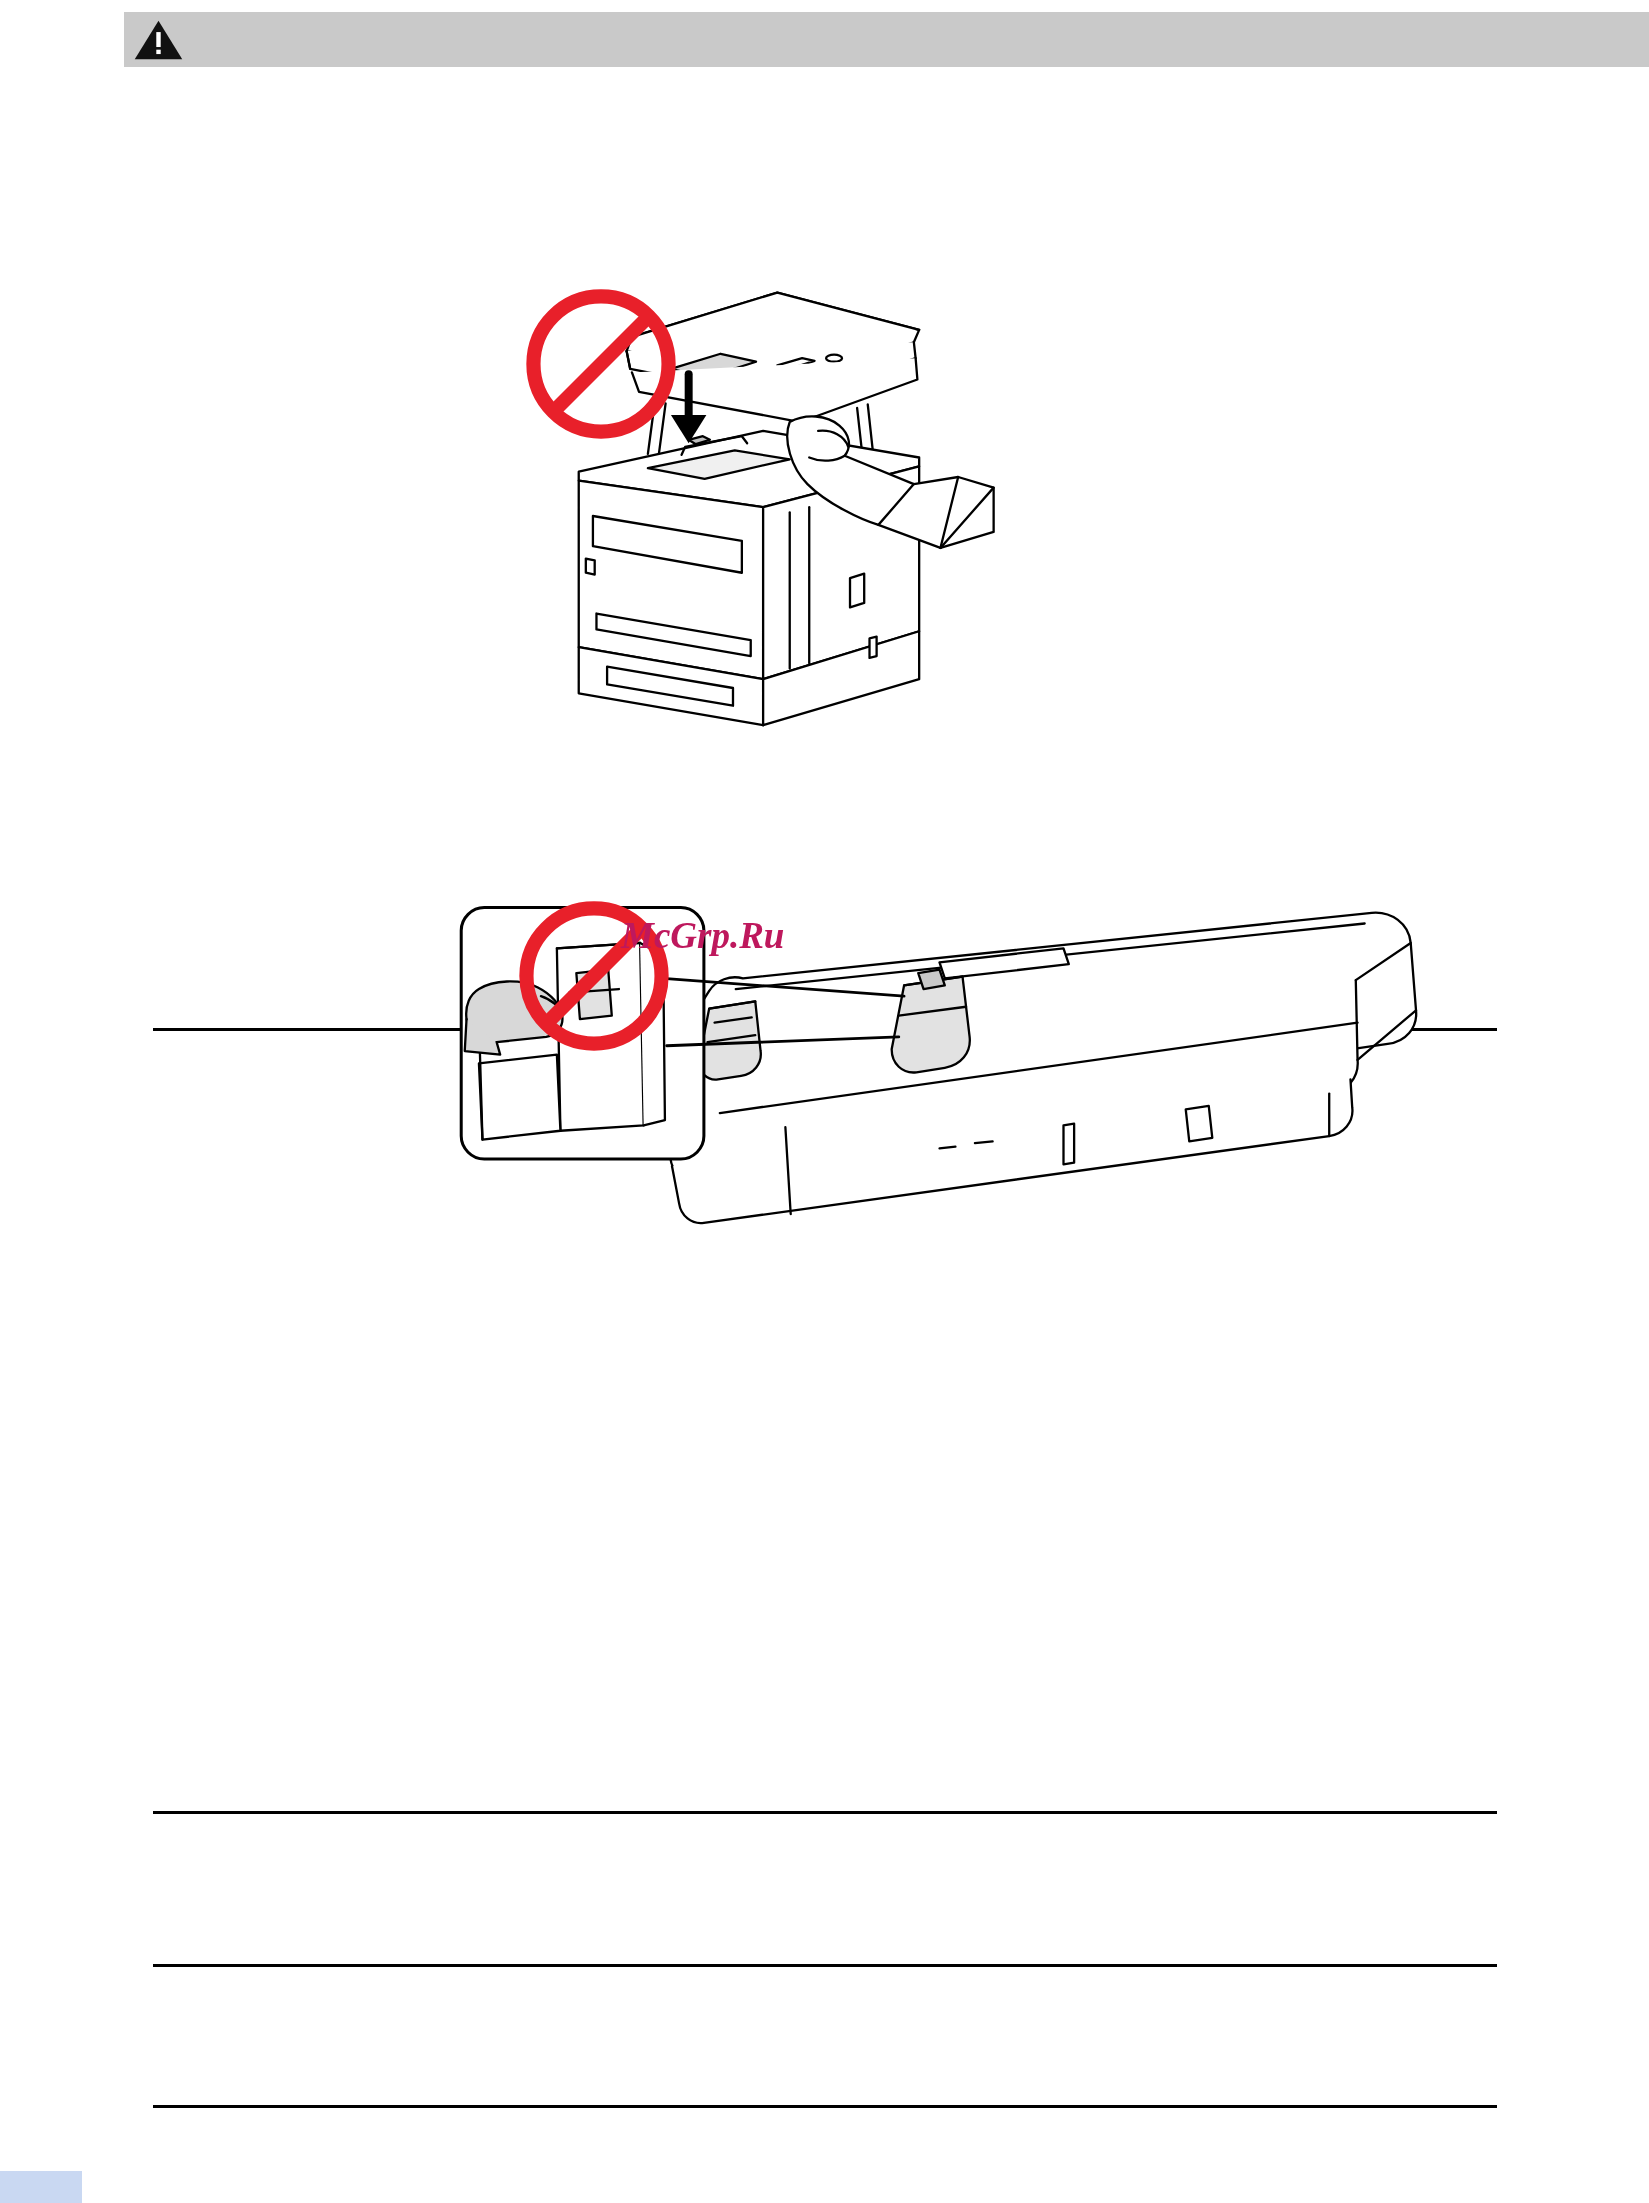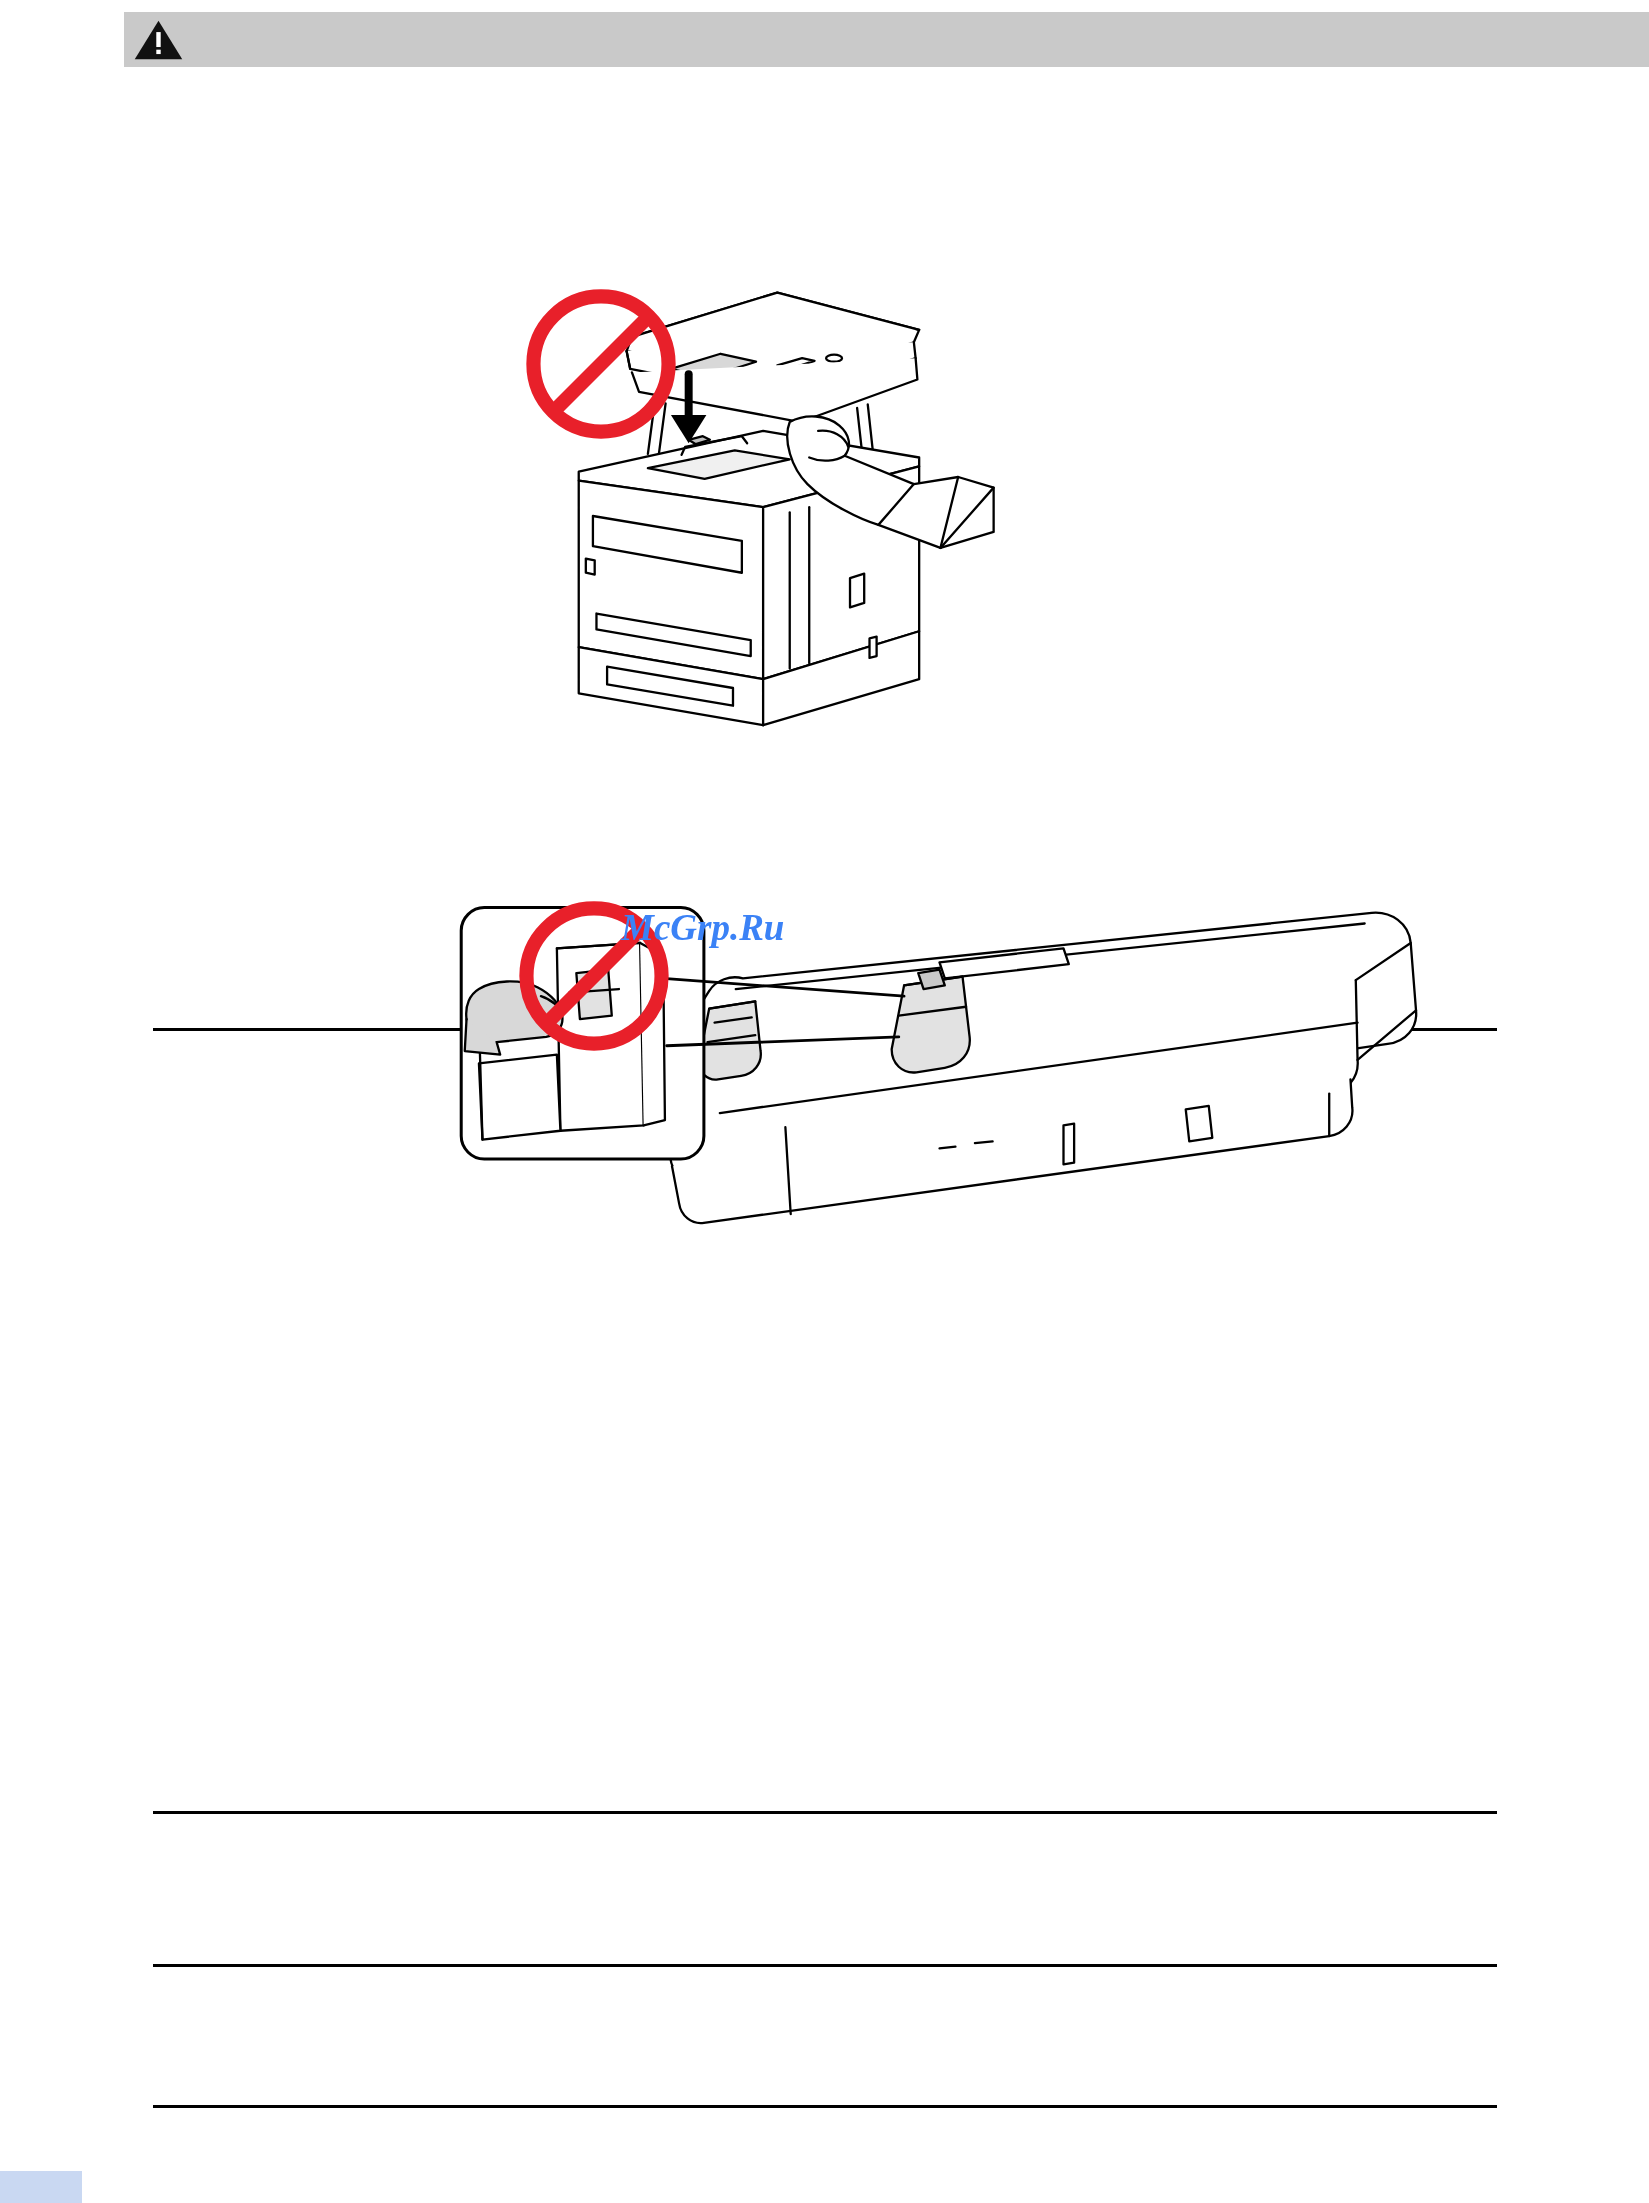--- a/index.html
+++ b/index.html
@@ -64,22 +64,23 @@
     background: #c9d8f2;
   }
 
   
   .watermark {
     position: absolute;
     font-family: "Liberation Serif", serif;
     font-style: italic;
     font-weight: bold;
     font-size: 37px;
-    color: #3b82f6;
+    color: #be185d;
     white-space: nowrap;
+    margin-top: 8px;
   }
 
   svg { display: block; }
 </style>
 </head>
 <body>
 
 <div class="warning-banner">
   <div class="tri-wrap">
     <svg width="51" height="44" viewBox="0 0 58 50">

